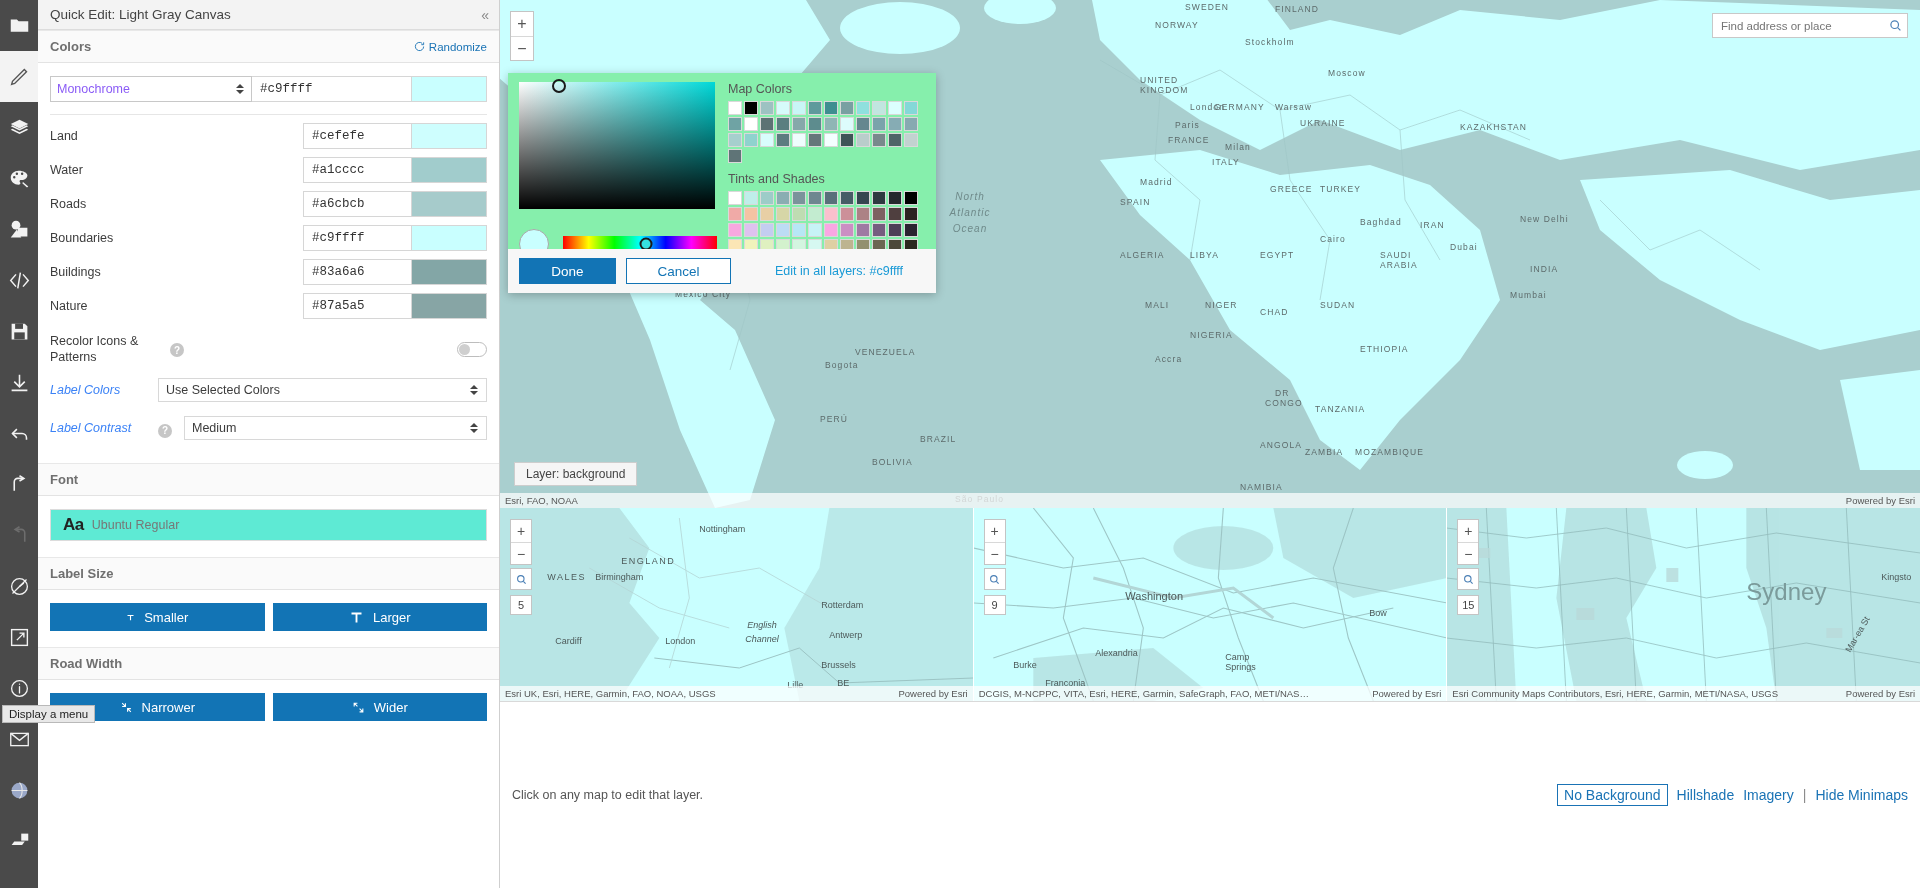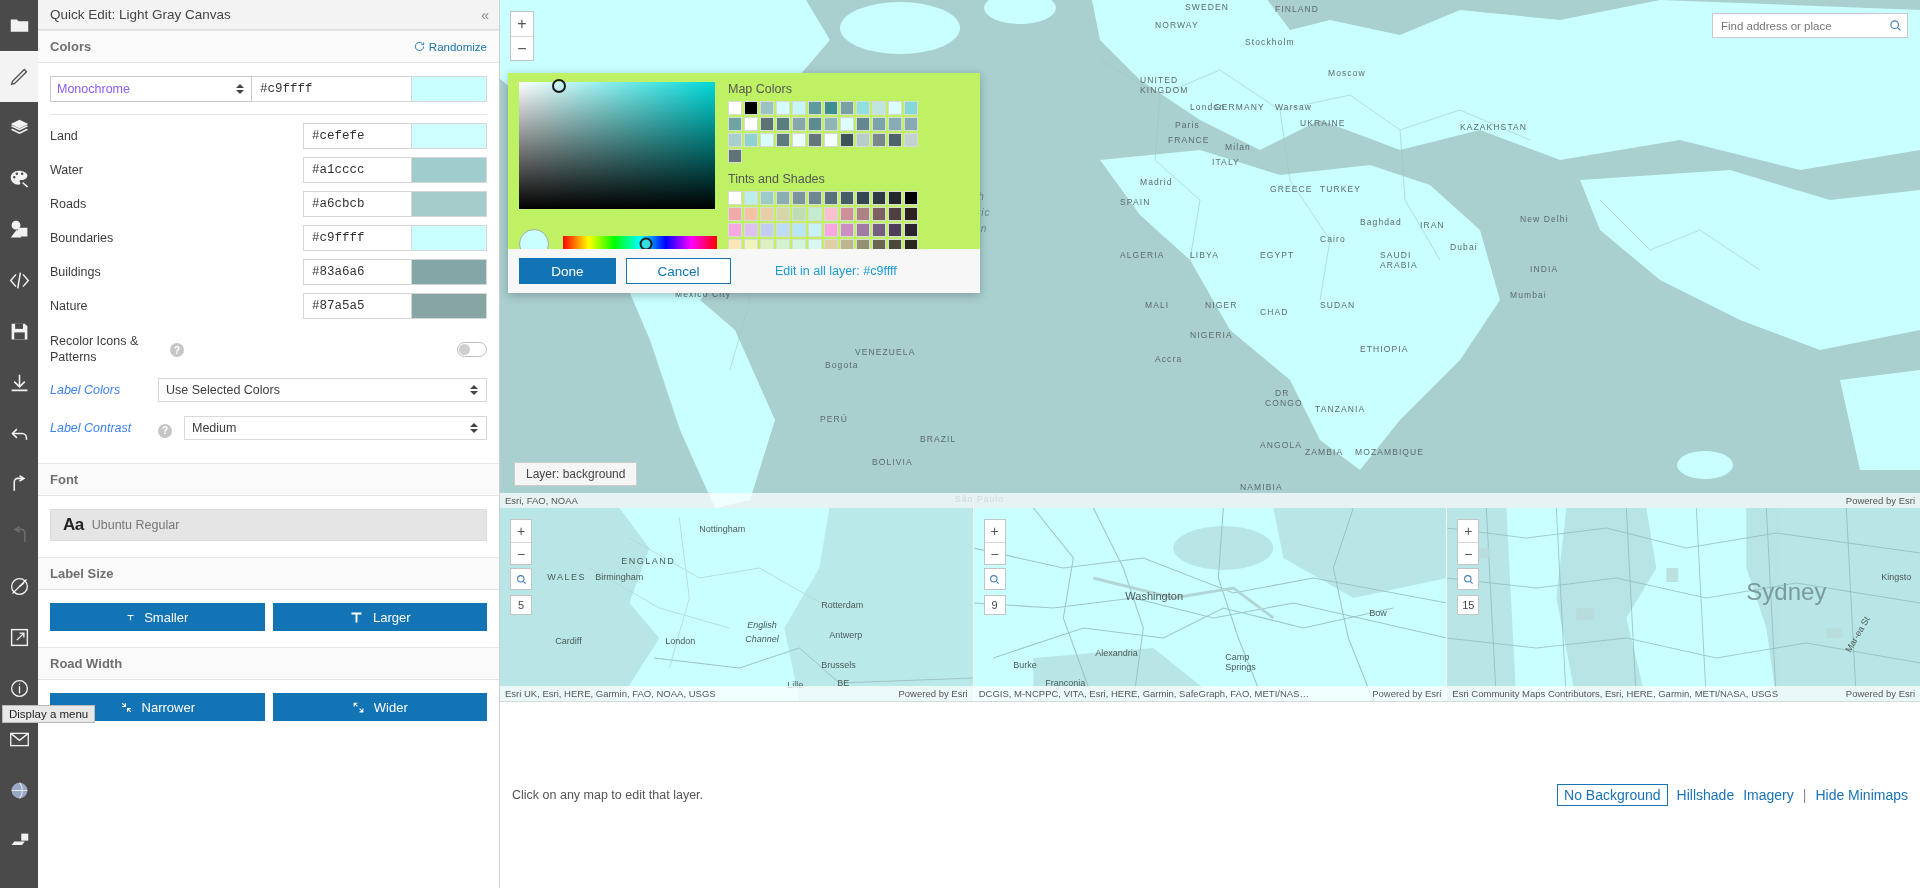--- a/index.html
+++ b/index.html
@@ -66,21 +66,21 @@
   .toggle:after { content:""; position:absolute; left:1px; top:1px; width:11px;
     height:11px; border-radius:50%; background:#cfcfcf; }
 
   .frow { display:flex; align-items:center; height:26px; margin-top:12px; }
   .frow .name { font-size:12.5px; color:#3b82f6; width:108px;font-style:italic; }
   .frow .sel2 { flex:1; height:24px; border:1px solid #d8d8d8; background:#fff;
     display:flex; align-items:center; padding:0 7px; font-size:12.5px; color:#3c3c3c;}
   .frow .sel2 .lbl { flex:1; }
 
   .fontbox { margin:13px 12px 0; height:32px; border:1px solid #dcdcdc;
-    background:#e5e5e5; display:flex; align-items:center; padding:0 12px; gap:8px; }
+    background:#5eead4; display:flex; align-items:center; padding:0 12px; gap:8px; }
   .fontbox .aa { font-size:17px; color:#222; font-weight:bold; letter-spacing:-0.5px;}
   .fontbox .fname { font-size:12.5px; color:#777; }
 
   .btnrow { display:flex; gap:8px; margin:13px 12px 0; }
   .bbtn { flex:1; height:28px; background:#1274b5; color:#fff; font-size:13px;
     display:flex; align-items:center; justify-content:center; gap:9px; cursor:pointer;}
   .bbtn svg { width:13px; height:13px; }
 
   
   #maparea { position:absolute; left:500px; top:0; right:0; height:888px;
@@ -135,22 +135,22 @@
   #statusbar { position:absolute; left:0; top:701px; right:0; bottom:0;
     background:#fff; border-top:1px solid #d9d9d9; display:flex; align-items:center;
     padding:0 12px; }
   #statusmsg { font-size:12.5px; color:#555; flex:1; }
   #bgopts { display:flex; align-items:center; gap:9px; font-size:14px; }
   #bgopts a { color:#1a73b5; text-decoration:none; cursor:pointer; }
   #bgopts .boxed { border:1px solid #1a73b5; padding:2px 6px; }
   #bgopts .pipe { color:#8c8c8c; }
 
   
-  #picker { position:absolute; left:508px; top:73px; width:472px; height:220px;
-    background:#bef264; box-shadow:0 2px 9px rgba(0,0,0,.25); z-index:20;
+  #picker { position:absolute; left:508px; top:73px; width:428px; height:220px;
+    background:#86efac; box-shadow:0 2px 9px rgba(0,0,0,.25); z-index:20;
     display:flex; padding:9px 11px; gap:11px; }
   #pk-left { width:198px; position:relative; }
   #sv { width:196px; height:127px; position:relative;
     background:
       linear-gradient(to top, #000, rgba(0,0,0,0)),
       linear-gradient(to right, #fff, #00d8d8); }
   #sv-knob { position:absolute; left:40px; top:4px; width:14px; height:14px;
     border-radius:50%; border:2px solid #1a1a1a; transform:translate(-50%,-50%);
     background:transparent; }
   #pk-bottom { display:flex; align-items:center; gap:14px; margin-top:20px; }
@@ -803,18 +803,18 @@
           <div class="sw" style="background: rgb(147, 144, 111);"></div>
           <div class="sw" style="background: rgb(107, 102, 82);"></div>
           <div class="sw" style="background: rgb(76, 72, 58);"></div>
           <div class="sw" style="background: rgb(42, 39, 30);"></div>
         </div>
     </div>
 
     <div id="pk-actions">
       <div id="pk-done">Done</div>
       <div id="pk-cancel">Cancel</div>
-      <div id="pk-editall">Edit in all layer: #c9ffff</div>
+      <div id="pk-editall">Edit in all layers: #c9ffff</div>
     </div>
   </div>
 
   <div id="tooltip">Display a menu</div>
 </div>
 
 </body></html>

